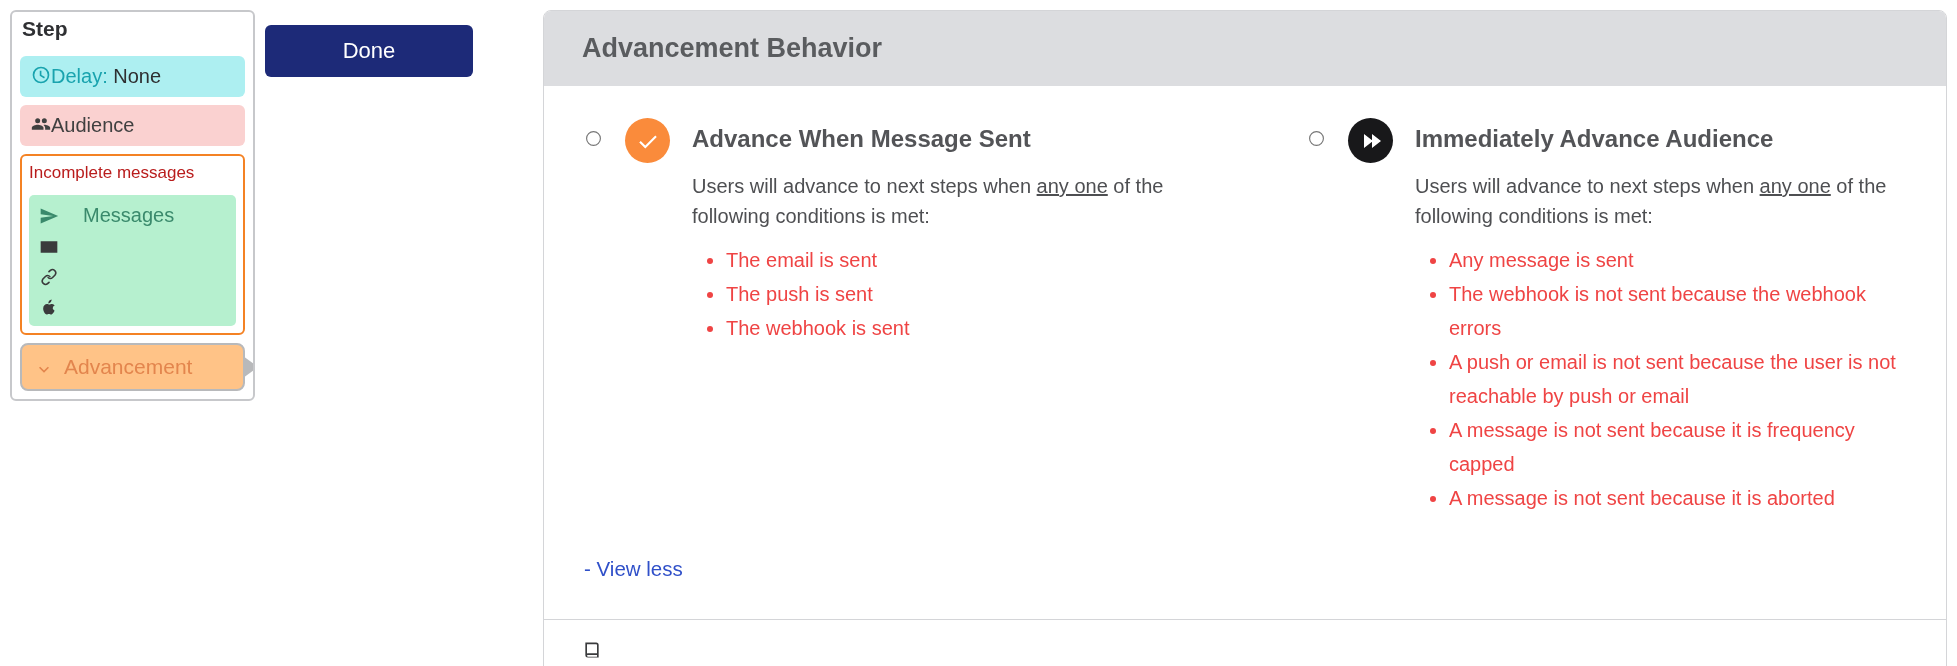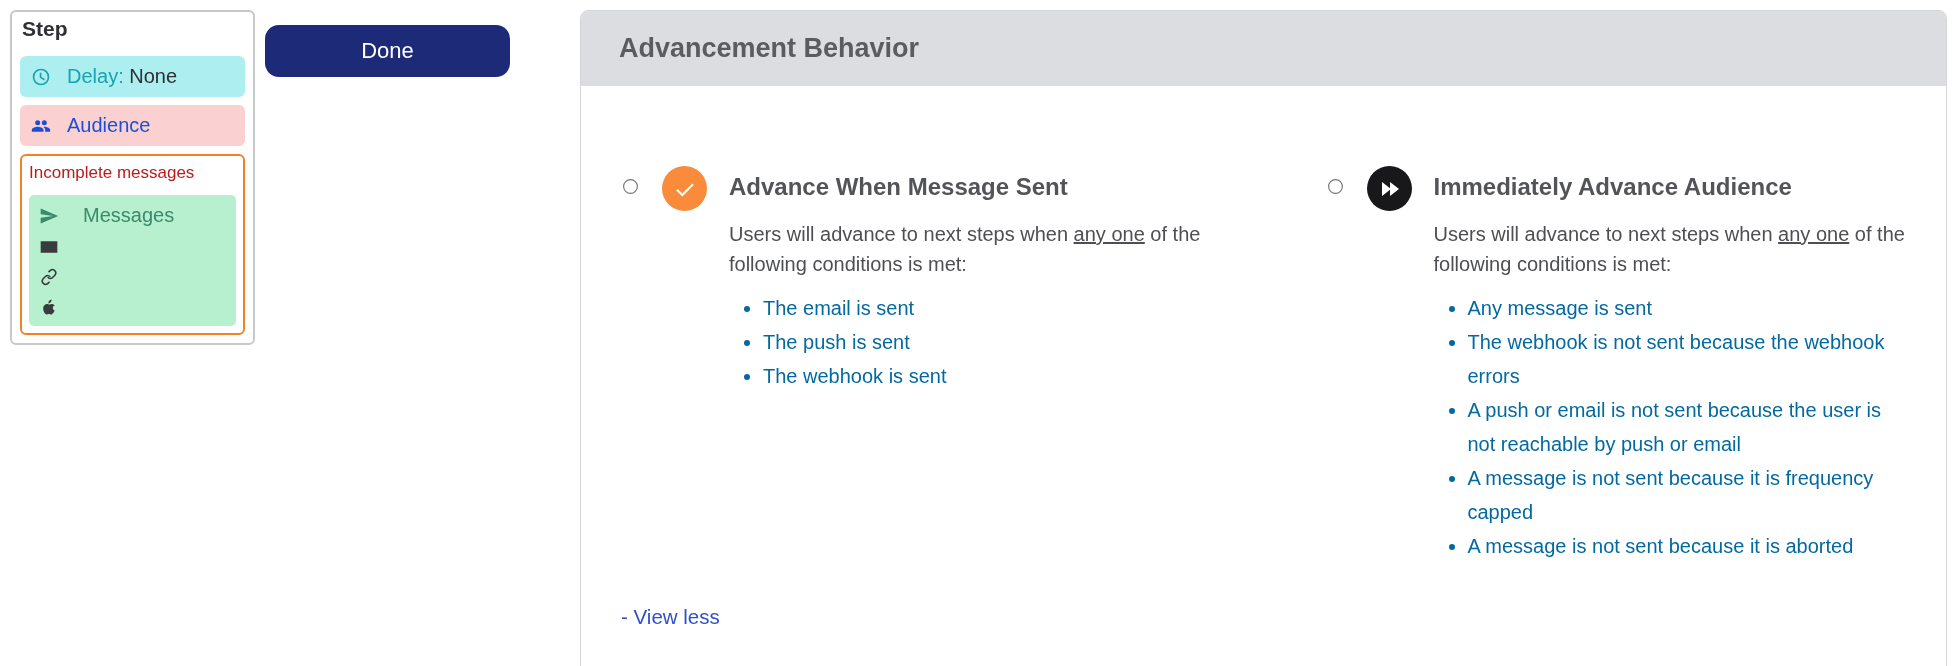--- a/index.html
+++ b/index.html
@@ -42,32 +42,31 @@
   .sidebar-body {
     padding: 8px;
     display: flex;
     flex-direction: column;
     gap: 8px;
   }
   .pill {
     border-radius: 6px;
     padding: 9px 11px;
     display: flex;
-    align-items: center;
-    gap: 16px;
+    gap: 0;
     font-size: 20px;
   }
   .pill.delay {
     background: #adeff1;
     color: #19a3ae;
   }
   .pill.delay .value { color: #2e2f31; }
   .pill.audience {
     background: #fad1d0;
-    color: #1d4ed8;
+    color: #404040;
   }
   .msg-block {
     border: 2px solid #f48224;
     border-radius: 6px;
     padding: 7px;
   }
   .msg-block-title {
     color: #b91c1c;
     font-size: 17px;
     margin-bottom: 12px;
@@ -109,27 +108,27 @@
     right: -15px;
     top: 50%;
     transform: translateY(-50%);
     border-left: 15px solid #b8b9bb;
     border-top: 11px solid transparent;
     border-bottom: 11px solid transparent;
   }
 
   .done-btn {
     margin: 15px 10px 10px 10px;
-    width: 245px;
+    width: 208px;
     background: #1d2a78;
     color: #fff;
     font-size: 22px;
     font-weight: 500;
     border: none;
-    border-radius: 14px;
+    border-radius: 6px;
     padding: 13px 0;
     cursor: pointer;
   }
 
   .side-wrap { display:flex; flex-direction:row; align-items:flex-start; }
 
   
   .panel {
     flex: 1;
     border: 1px solid #d4d5d8;
@@ -144,21 +143,20 @@
     font-weight: 700;
     color: #5a5c5f;
   }
   .panel-body {
     padding: 34px 38px 10px 38px;
   }
   .options {
     display: flex;
     gap: 120px;
     align-items: flex-start;
-    margin-top: 48px;
   }
   .option {
     display: flex;
     align-items: flex-start;
     gap: 22px;
     flex: 1;
   }
   .option input[type=radio]{
     margin-top: 12px;
     transform: scale(1.15);
@@ -188,21 +186,21 @@
     font-size: 20px;
     line-height: 1.5;
     color: #4e4f52;
   }
   .opt-text .underline { text-decoration: underline; }
   .opt-list {
     margin: 12px 0 0 0;
     padding-left: 34px;
     font-size: 20px;
     line-height: 1.7;
-    color: #0369a1;
+    color: #ef4444;
   }
 
   .view-less {
     margin: 42px 0 28px 2px;
   }
   .view-less a {
     color: #3050c9;
     text-decoration: none;
     font-size: 20.5px;
     margin-top: 8px;
@@ -280,20 +278,28 @@
             <div class="msg-row">
               <span class="icon">
                 <svg viewBox="0 0 24 24">
                     <path fill="currentColor" d="M16.5 13.5c0-2.7 2.2-3.3 2.3-3.4-.1-.2-1.2-1.8-3.3-1.8-1.4 0-2.2.8-3 .8s-1.7-.8-3-.8c-2 0-4.5 1.9-4.5 5.5 0 3.7 2.7 7.2 4.2 7.2.9 0 1.4-.6 2.7-.6s1.7.6 2.7.6c1.6 0 3.8-3.3 4-4.8-2-.9-2.1-2.6-2.1-2.7ZM14 6.3c.9-1 1.3-2.3 1.2-3.3-1.1.1-2.2.8-2.9 1.6-.7.8-1.2 2-1 3.1 1.1 0 2-.5 2.7-1.4Z"></path>
                   </svg>
               </span>
             </div>
           </div>
         </div>
 
+        <div class="adv-pill">
+          <span class="icon">
+            <svg viewBox="0 0 24 24">
+                <path fill="currentColor" d="M12 3v13.2l-4.6-4.6L6 13l6 6 6-6-1.4-1.4L12 16.2V3Z"></path>
+              </svg>
+          </span>
+          <span>Advancement</span>
+        </div>
 
       </div>
     </div>
     <button class="done-btn">Done</button>
   </div>
 
   <div class="panel">
     <div class="panel-header">Advancement Behavior</div>
 
     <div class="panel-body">

